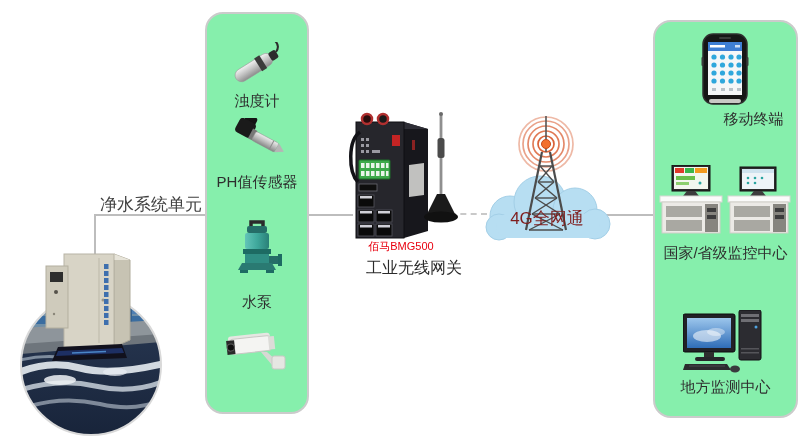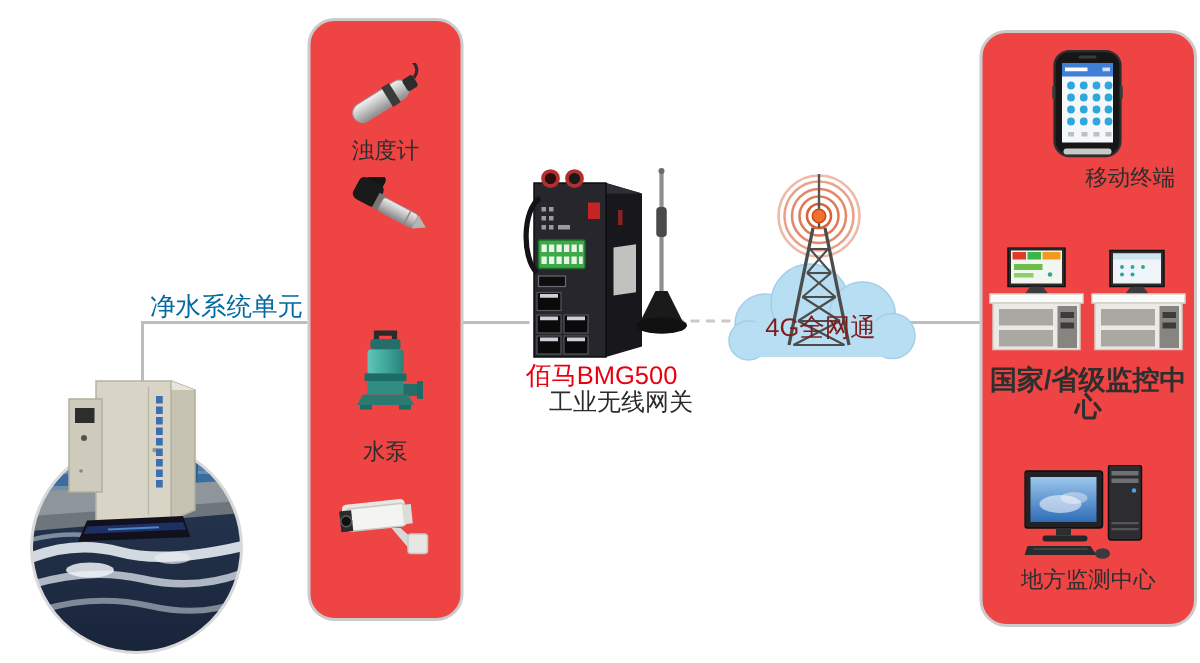--- a/index.html
+++ b/index.html
@@ -1,27 +1,27 @@
 <!DOCTYPE html>
 <html><head>
 <meta charset="utf-8">
 <style>
   html,body{margin:0;padding:0;background:#fff;}
   .canvas{position:relative;width:800px;height:442px;background:#ffffff;overflow:hidden;
           font-family:"Liberation Sans","DejaVu Sans",sans-serif;}
   .abs{position:absolute;}
   .line{position:absolute;background:#bdbdbd;}
   .dashed{position:absolute;height:0;border-top:2px dashed #c9c9c9;}
-  .panel{position:absolute;background:#ef4444;border:2px solid #cbcbcb;border-radius:18px;z-index:2;}
+  .panel{position:absolute;background:#86efac;border:2px solid #cbcbcb;border-radius:18px;z-index:2;}
   .item-label{position:absolute;left:0;width:100%;text-align:center;color:#2e2e2e;
               font-size:15px;line-height:18px;z-index:3;}
-  .item-label.small{font-size:18px;font-weight:bold;}
-  .side-label{position:absolute;color:#0369a1;font-size:17px;}
+  .item-label.small{font-size:15px;}
+  .side-label{position:absolute;color:#404040;font-size:17px;}
   .gw-model{position:absolute;left:340px;top:239px;width:122px;text-align:center;
-            color:#e8000f;font-size:17px;font-weight:500;z-index:3;}
+            color:#e8000f;font-size:11px;font-weight:500;z-index:3;}
   .gw-sub{position:absolute;left:340px;top:258px;width:122px;text-align:right;
           color:#2b2b2b;font-size:16px;z-index:3;}
   .cloud-text{position:absolute;left:490px;top:207px;width:114px;text-align:center;
               color:#7f1d1d;font-size:17px;z-index:4;}
   .dev{position:absolute;z-index:3;}
 </style>
 </head>
 <body>
 
 <div class="canvas">
@@ -120,20 +120,21 @@
         </defs>
       <g transform="rotate(28 30 24)">
         <rect x="10" y="2" width="12" height="10" rx="3" fill="#141414"></rect>
         <rect x="6" y="8" width="18" height="16" rx="4" fill="#1a1a1a"></rect>
         <rect x="22" y="13" width="5" height="11" fill="#777"></rect>
         <rect x="26" y="14" width="26" height="10" rx="2" fill="url(#silv2)" stroke="#8f8f8f" stroke-width="0.5"></rect>
         <polygon points="52,14 60,19 52,24" fill="#b5b5b5"></polygon>
         <line x1="46" y1="14" x2="46" y2="24" stroke="#8a8a8a" stroke-width="1"></line>
       </g>
     </svg>
+    <div class="item-label" style="top:159px;">PH值传感器</div>
 
     <svg class="abs" style="left:23px;top:202px;" width="54" height="60" viewBox="0 0 54 60">
       <defs>
           <linearGradient id="teal" x1="0" y1="0" x2="1" y2="0">
         <stop offset="0" stop-color="#63c4b8"></stop>
             <stop offset="0.5" stop-color="#3fa89c"></stop>
             <stop offset="1" stop-color="#2a8078"></stop>
       </linearGradient>
         </defs>
       <path d="M21,10 v-4 h12 v4" stroke="#2b2b2b" stroke-width="3.5" fill="none"></path>

